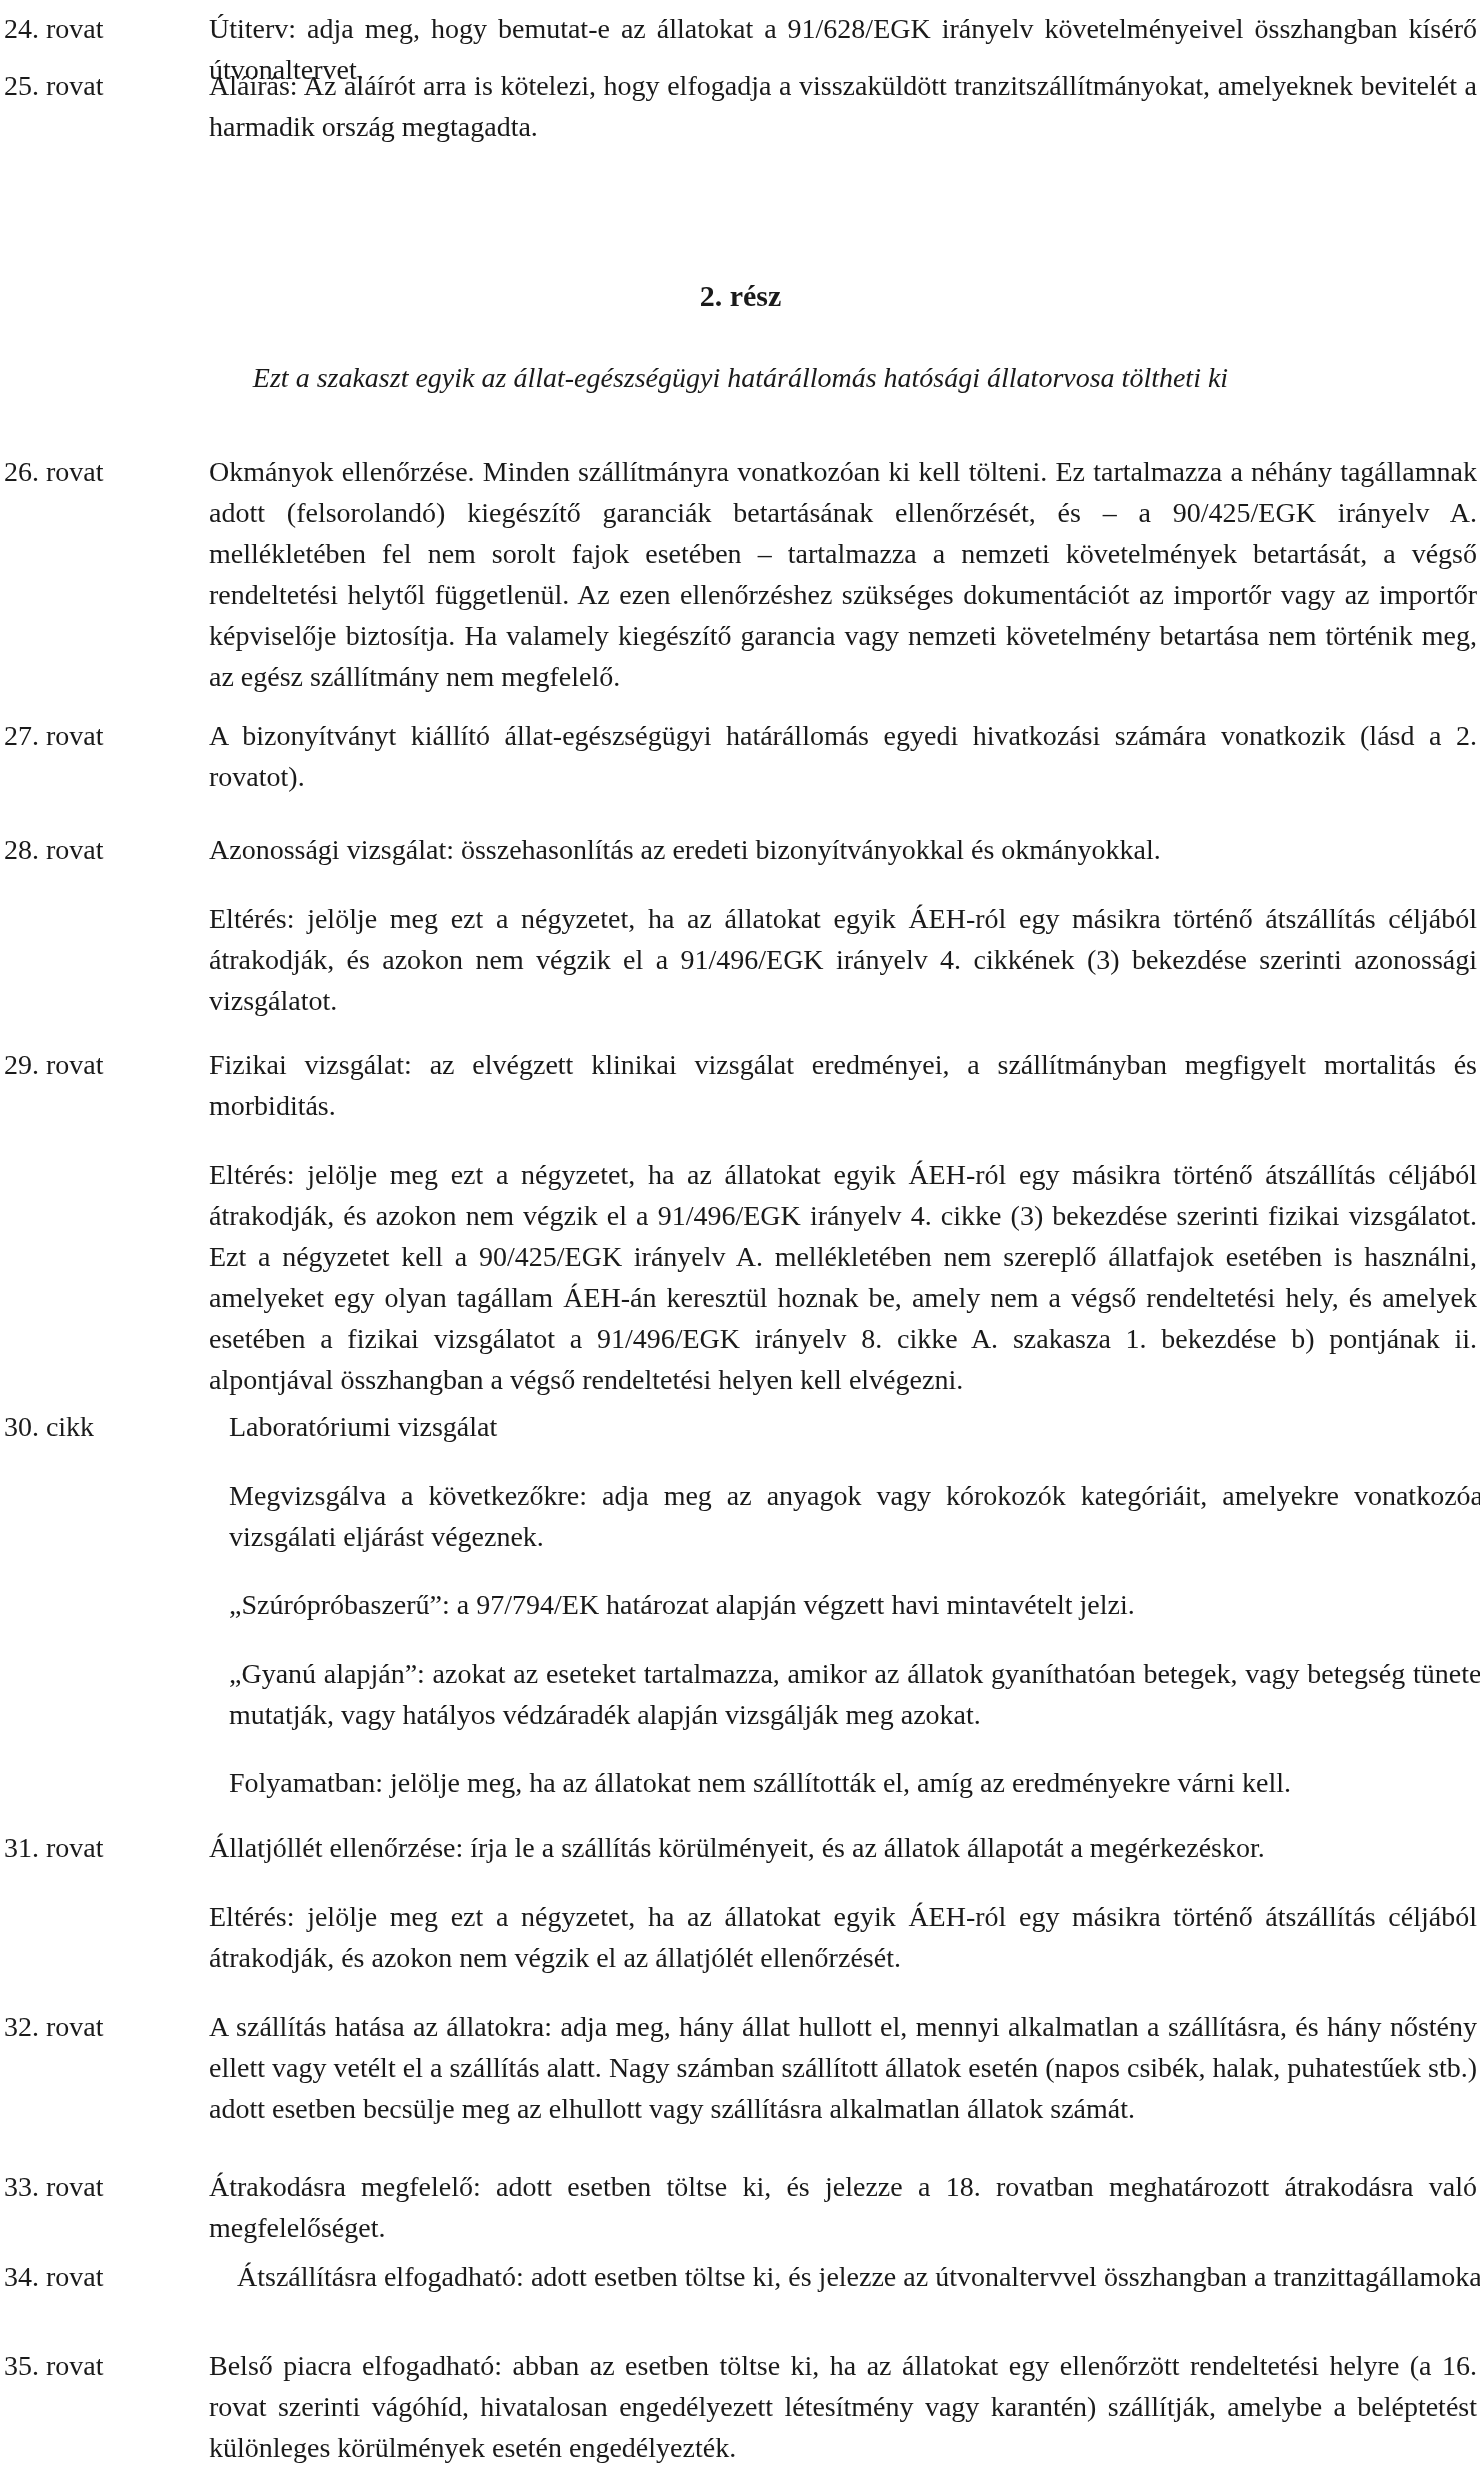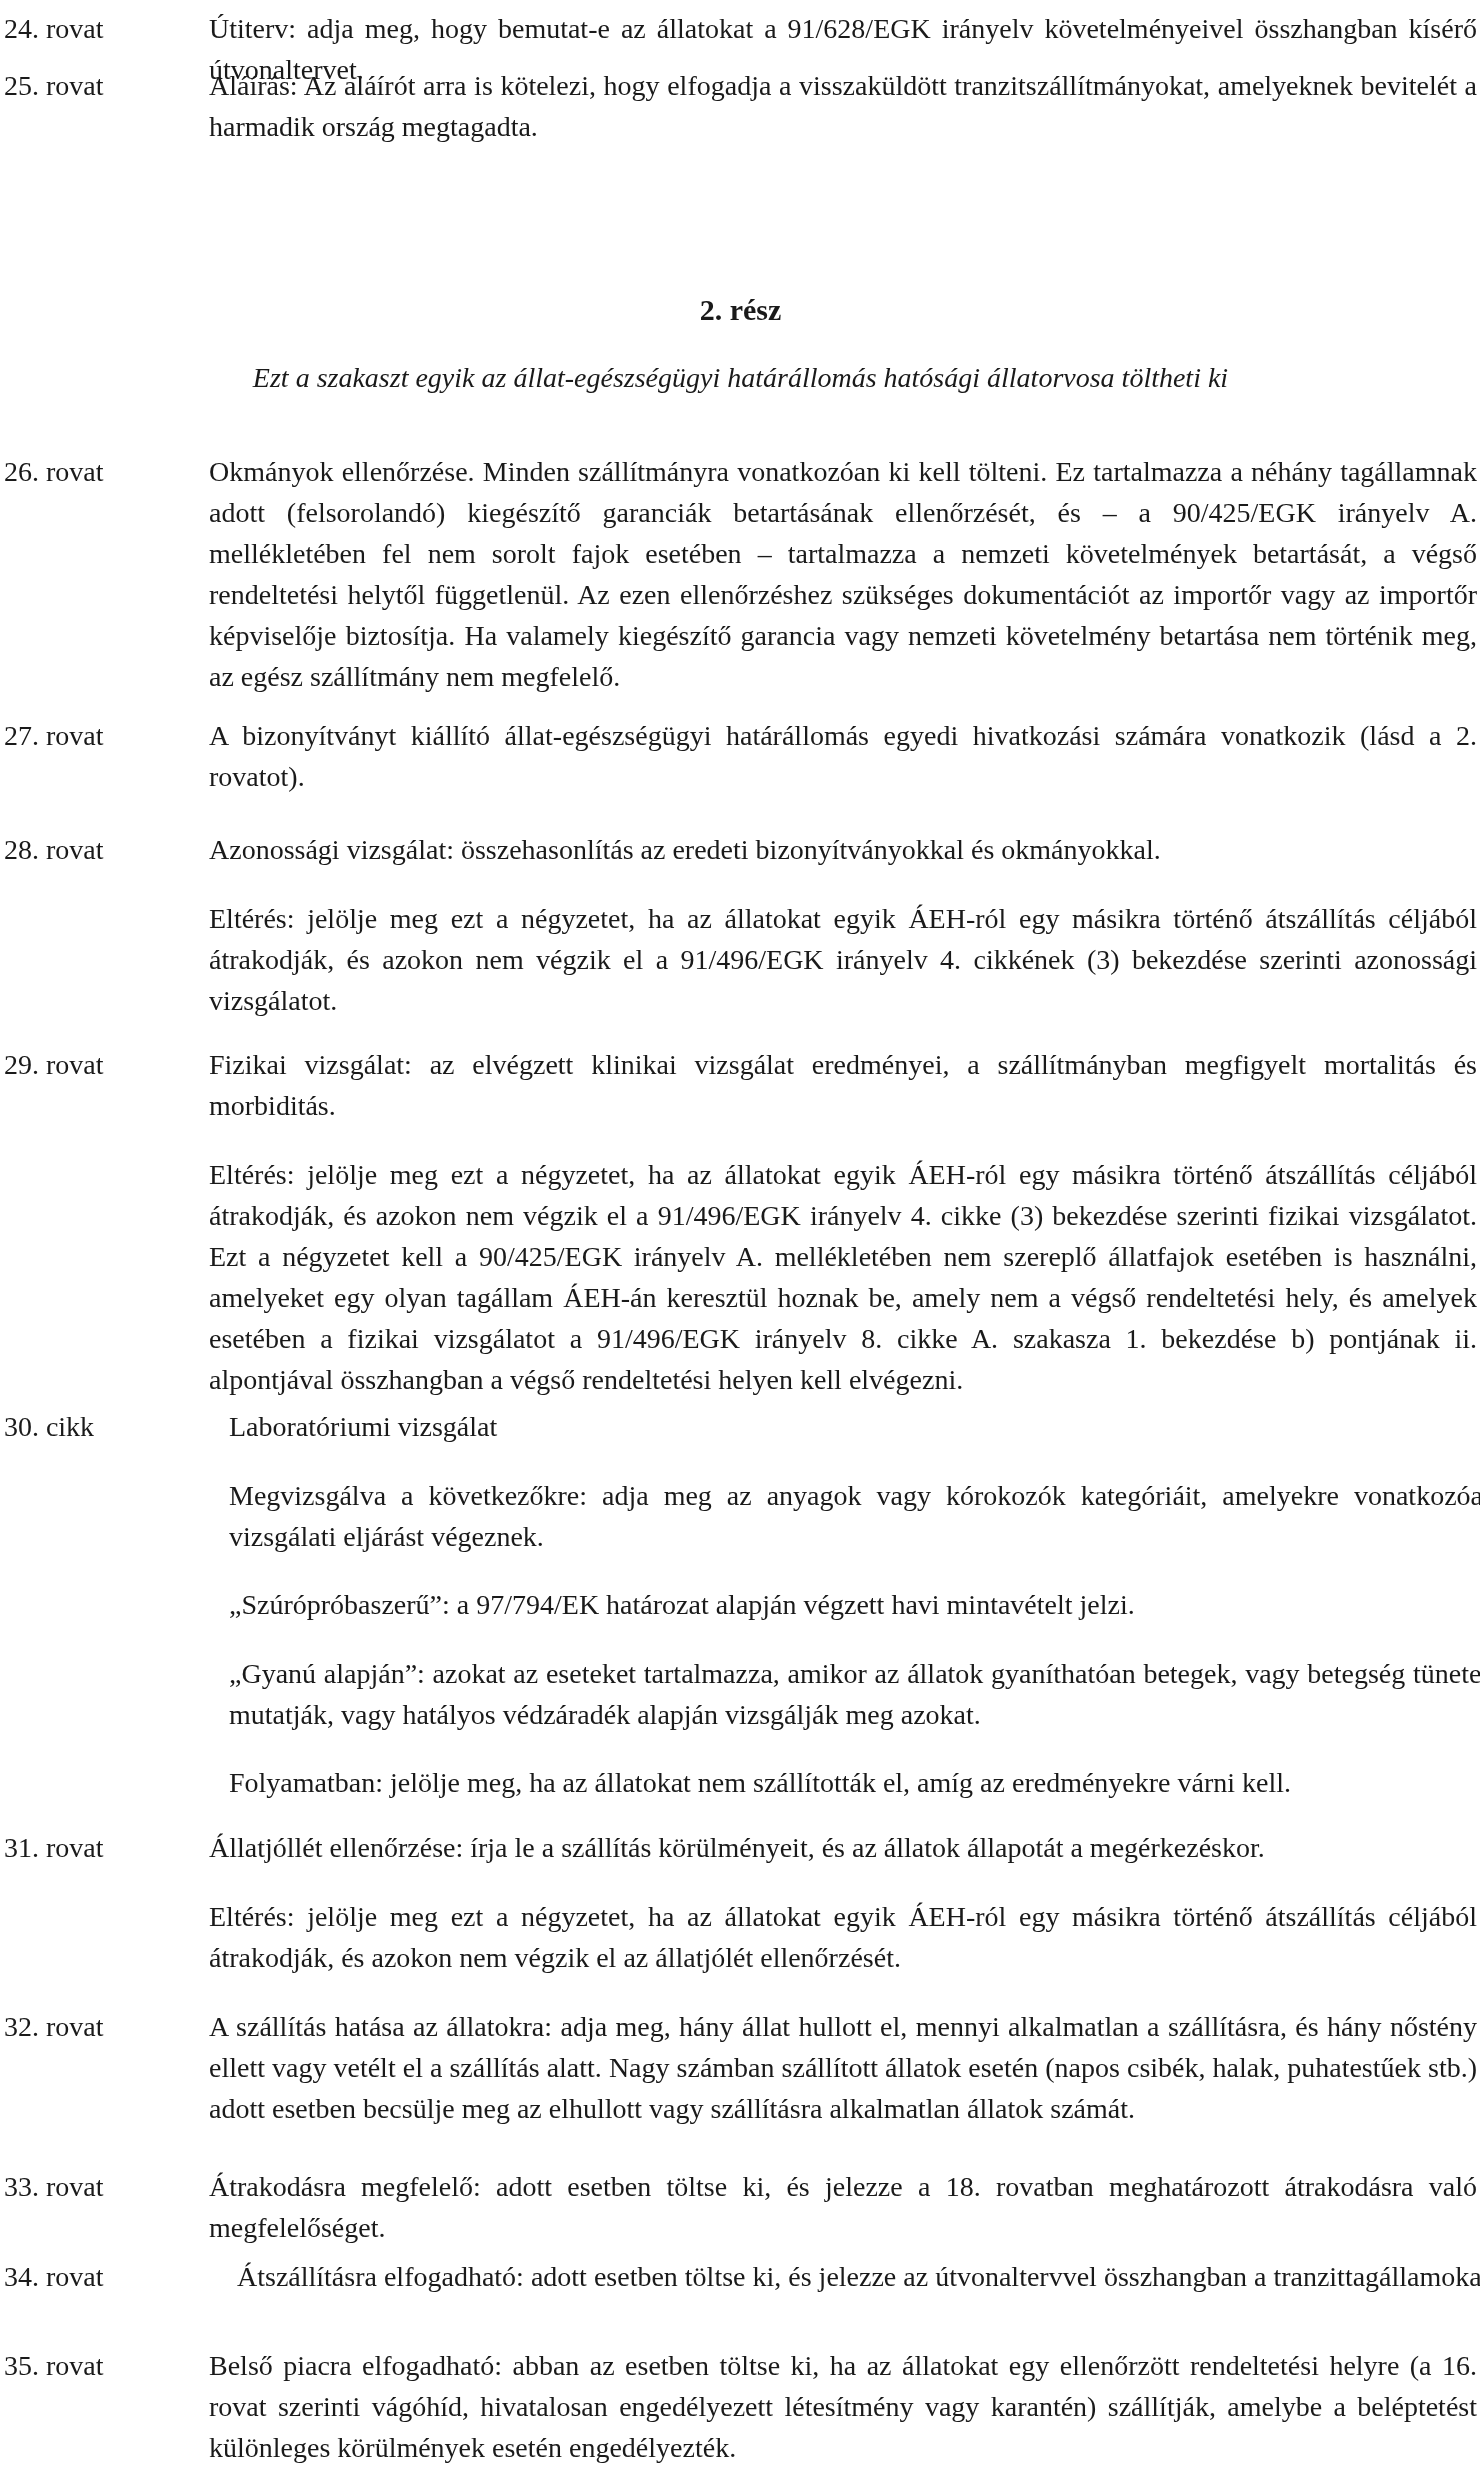--- a/index.html
+++ b/index.html
@@ -28,21 +28,21 @@
   </div>
 </div>
 
 <div class="entry" style="top:65px;">
   <span class="label">25. rovat</span>
   <div class="body">
     <p class="para">Aláírás: Az aláírót arra is kötelezi, hogy elfogadja a visszaküldött tranzitszállítmányokat, amelyeknek bevitelét a harmadik ország megtagadta.</p>
   </div>
 </div>
 
-<div class="heading part-title" style="top:289px;text-align:center;">2. rész</div>
+<div class="heading part-title" style="top:275px;text-align:center;">2. rész</div>
 <div class="heading part-sub" style="top:357px;">Ezt a szakaszt egyik az állat-egészségügyi határállomás hatósági állatorvosa töltheti ki</div>
 
 <div class="entry" style="top:451px;">
   <span class="label">26. rovat</span>
   <div class="body">
     <p class="para">Okmányok ellenőrzése. Minden szállítmányra vonatkozóan ki kell tölteni. Ez tartalmazza a néhány tagállamnak adott (felsorolandó) kiegészítő garanciák betartásának ellenőrzését, és – a 90/425/EGK irányelv A. mellékletében fel nem sorolt fajok esetében – tartalmazza a nemzeti követelmények betartását, a végső rendeltetési helytől függetlenül. Az ezen ellenőrzéshez szükséges dokumentációt az importőr vagy az importőr képviselője biztosítja. Ha valamely kiegészítő garancia vagy nemzeti követelmény betartása nem történik meg, az egész szállítmány nem megfelelő.</p>
   </div>
 </div>
 
 <div class="entry" style="top:715px;">

